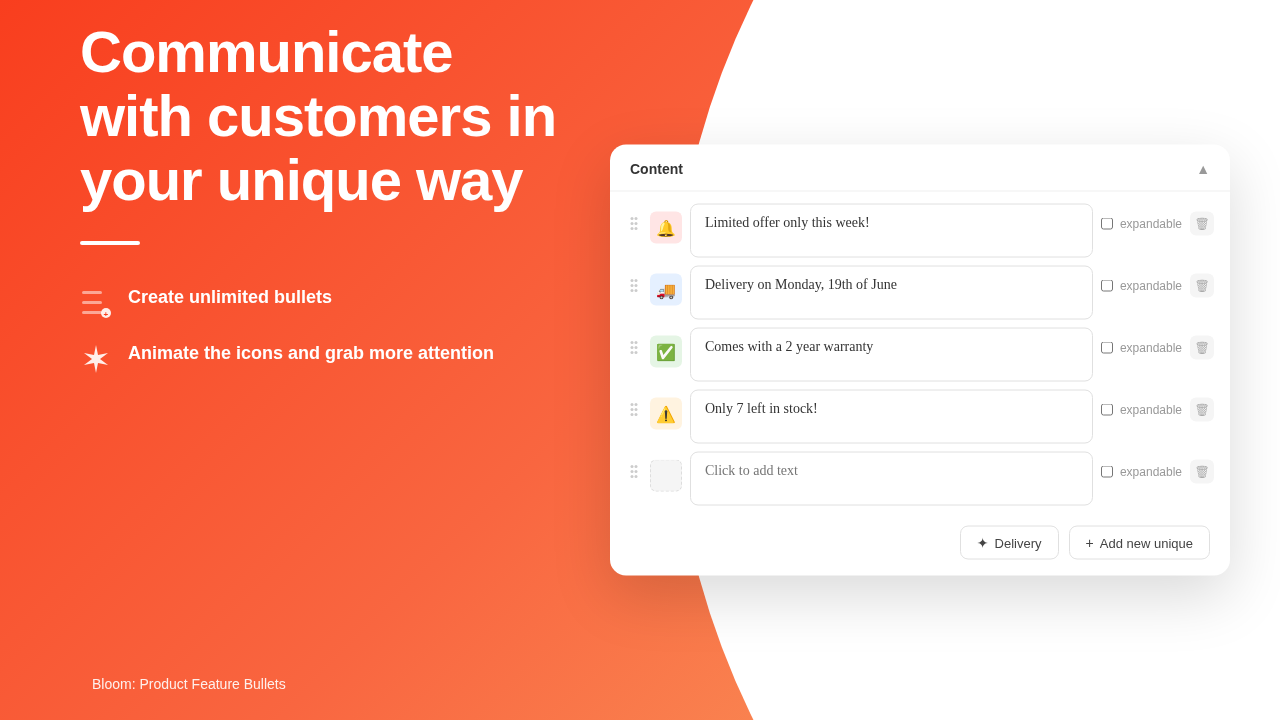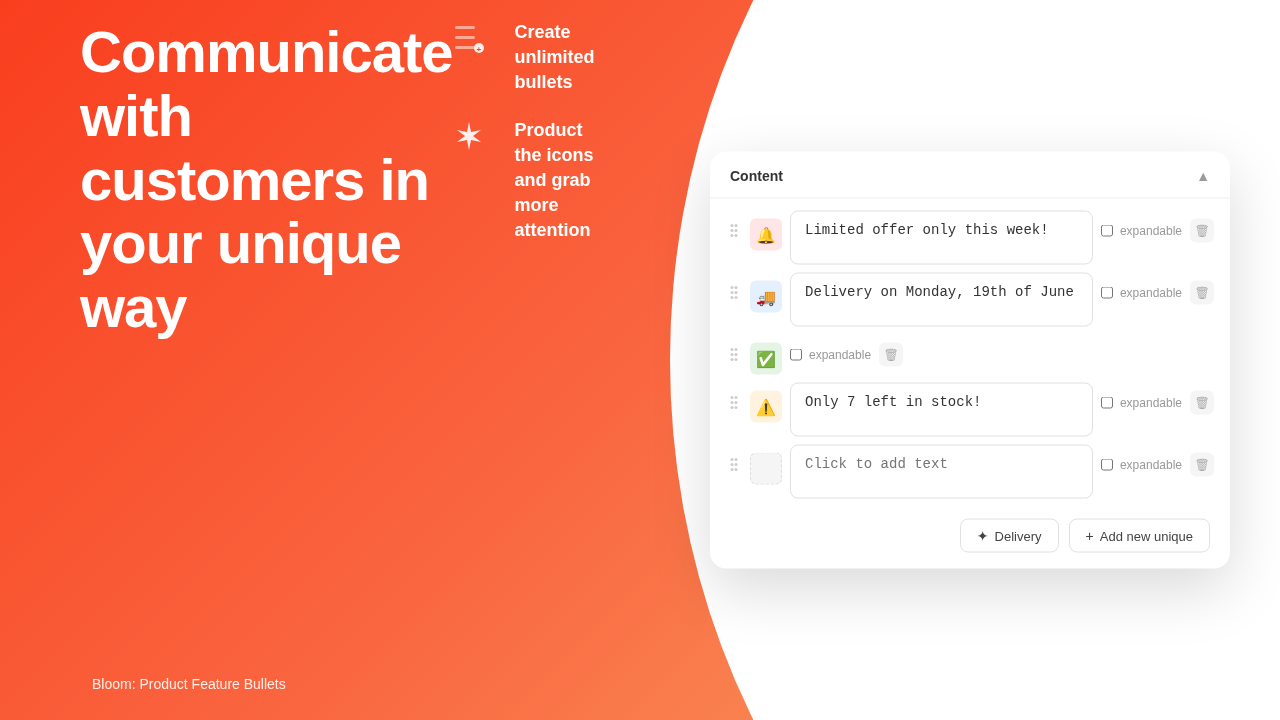--- a/index.html
+++ b/index.html
@@ -44,21 +44,21 @@
     }
 
     .left-section {
       position: absolute;
       left: 80px;
       top: 0;
       width: 490px;
       height: 516px;
       z-index: 10;
       display: flex;
-      flex-direction: row;
+      flex-direction: column;
       justify-content: flex-start;
       padding-top: 20px;
     }
 
     .hero-title {
       font-size: 58px;
       font-weight: 800;
       color: white;
       line-height: 1.1;
       margin-bottom: 30px;
@@ -91,41 +91,40 @@
       height: 32px;
       flex-shrink: 0;
       margin-top: 2px;
     }
 
     .feature-text {
       font-size: 18px;
       font-weight: 600;
       line-height: 1.4;
       color: white;
-      margin-left: 14px;
     }
 
     .bottom-label {
       position: absolute;
       bottom: 28px;
       left: 92px;
       color: white;
       font-size: 14px;
       font-weight: 500;
       z-index: 10;
       opacity: 0.9;
     }
 
     
     .content-panel {
       position: absolute;
       right: 50px;
       top: 50%;
       transform: translateY(-50%);
-      width: 520px;
+      width: 620px;
       background: white;
       border-radius: 16px;
       box-shadow: 0 20px 60px rgba(0,0,0,0.15);
       z-index: 20;
       padding: 0 0 16px 0;
       overflow: hidden;
     }
 
     .panel-header {
       display: flex;
@@ -194,21 +193,21 @@
       flex: 1;
       border: 1.5px solid #e0e0e0;
       border-radius: 8px;
       padding: 10px 14px;
       min-height: 52px;
       font-size: 14px;
       color: #333;
       background: white;
       resize: none;
       outline: none;
-      font-family: Liberation Mono, monospace;
+      font-family: Liberation Serif, serif;
     }
 
     .bullet-input-area.placeholder-text {
       color: #0369a1;
       font-style: normal;
     }
 
     .bullet-options {
       display: flex;
       align-items: center;
@@ -295,21 +294,21 @@
       <span class="feature-text">Create unlimited bullets</span>
     </div>
 
 
     <div class="feature-item">
       <div class="feature-icon">
         <svg viewBox="0 0 32 32" fill="none" xmlns="http://www.w3.org/2000/svg">
           <path d="M16 2 L18 12 L28 10 L20 16 L28 22 L18 20 L16 30 L14 20 L4 22 L12 16 L4 10 L14 12 Z" fill="white" opacity="0.9"></path>
         </svg>
       </div>
-      <span class="feature-text">Product the icons and grab more attention</span>
+      <span class="feature-text">Animate the icons and grab more attention</span>
     </div>
 
   </div>
 </div>
 
 <div class="bottom-label">Bloom: Product Feature Bullets</div>
 
 <div class="content-panel">
 
   <div class="panel-header">
@@ -368,20 +367,21 @@
         <svg width="10" height="16" viewBox="0 0 10 16" fill="none">
           <circle cx="3" cy="3" r="1.5" fill="#ccc"></circle>
           <circle cx="7" cy="3" r="1.5" fill="#ccc"></circle>
           <circle cx="3" cy="8" r="1.5" fill="#ccc"></circle>
           <circle cx="7" cy="8" r="1.5" fill="#ccc"></circle>
           <circle cx="3" cy="13" r="1.5" fill="#ccc"></circle>
           <circle cx="7" cy="13" r="1.5" fill="#ccc"></circle>
         </svg>
       </div>
       <div class="bullet-icon-box green">✅</div>
+      <textarea class="bullet-input-area" style="">Comes with a 2 year warranty</textarea>
       <div class="bullet-options">
         <label class="expandable-check">
           <input type="checkbox" style="">
           <span>expandable</span>
         </label>
         <button class="delete-btn">🗑</button>
       </div>
     </div>
 
     <div class="bullet-row">

